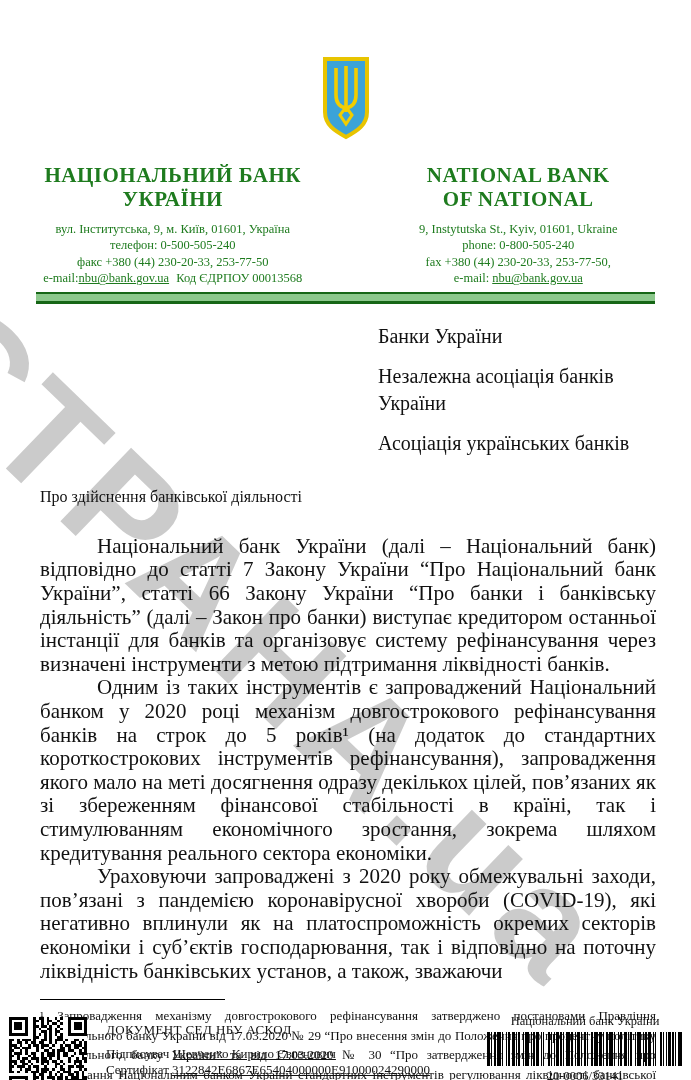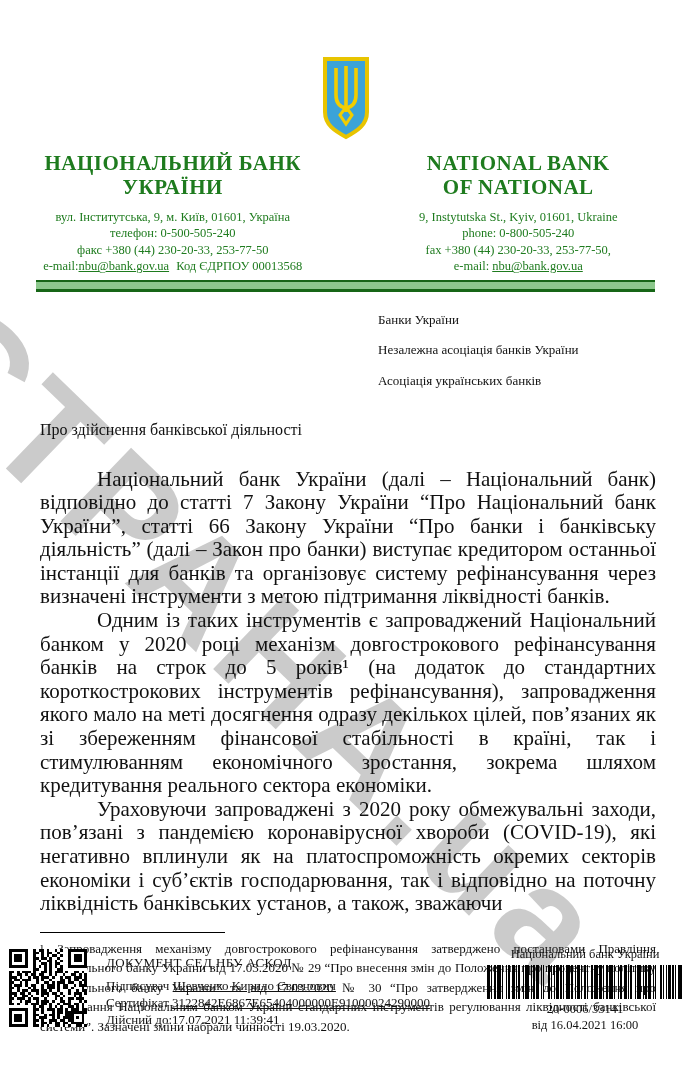--- a/index.html
+++ b/index.html
@@ -13,33 +13,33 @@
     position:absolute;top:268px;left:-6px;z-index:0;
     font-family:"Liberation Sans","DejaVu Sans",sans-serif;
     font-weight:bold;font-size:148px;letter-spacing:10px;white-space:nowrap;
     color:rgba(70,70,70,0.28);
     transform:rotate(44deg);transform-origin:0 0;
     pointer-events:none;user-select:none;
   }
   .content{position:relative;z-index:1;}
   
   .emblem-wrap{padding-top:56px;text-align:center;}
-  .header-cols{display:flex;margin-top:8px;}
+  .header-cols{display:flex;margin-top:20px;}
   .hcol{flex:1;text-align:center;}
   .org-title{
     color:#1e7b1e;font-weight:bold;font-size:21px;line-height:1.14;letter-spacing:0.5px;
   }
   .contact{color:#1e7b1e;font-size:12.5px;line-height:1.32;margin-top:9px;}
   .contact a{color:#1e7b1e;text-decoration:underline;}
   .divider{
     height:7px;margin:5px 36px 0 36px;
     border-top:2px solid #166616;border-bottom:3px solid #166616;background:#8cc88c;
   }
   
-  .recipients{margin:19px 40px 0 378px;font-size:13px;line-height:1.35;}
+  .recipients{margin:19px 40px 0 378px;font-size:20px;line-height:1.35;}
   .recipient{margin-bottom:13px;}
   .subject{margin:31px 40px 0 40px;font-size:16px;}
   
   .body-text{margin:29px 35px 4px 40px;text-align:justify;font-size:21px;line-height:23.6px;}
   .body-text p{margin:0;text-indent:57px;}
   
   .footnote-rule{width:185px;border:none;border-top:1.5px solid #000;margin:16px 0 6px 40px;}
   .footnote{margin:0 35px 0 40px;font-size:13px;line-height:19.5px;text-align:justify;}
   
   .footer{position:absolute;left:8px;bottom:3px;width:675px;display:flex;align-items:center;z-index:1;}

